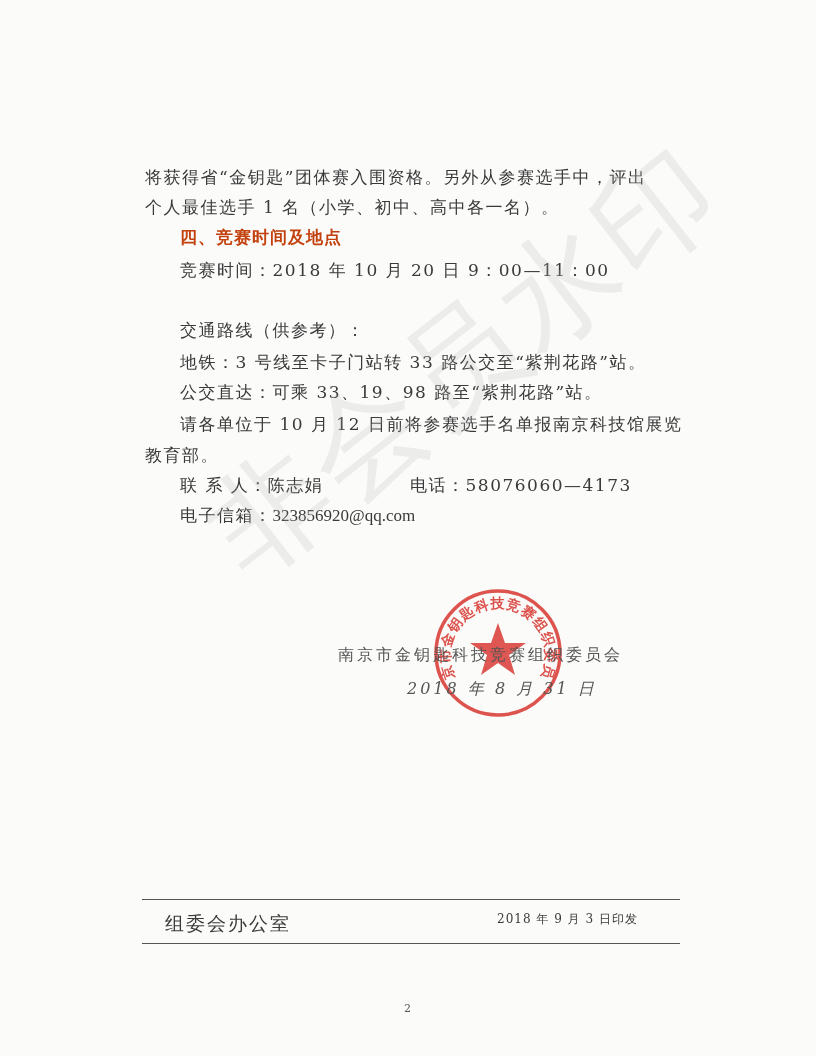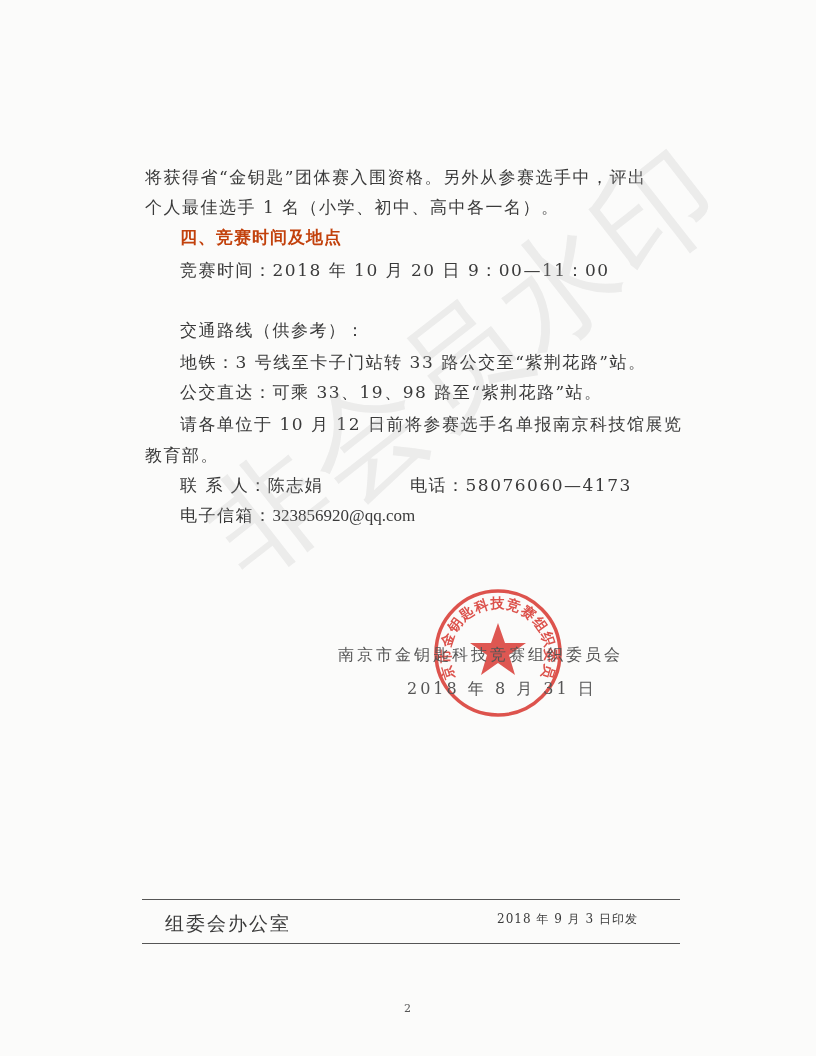--- a/index.html
+++ b/index.html
@@ -66,21 +66,21 @@
       <path id="sealArc" d="M 22 88 A 48 48 0 1 1 110 88"></path>
     </defs>
     <circle cx="66" cy="66" r="62" fill="none" stroke="#d9403a" stroke-width="3.5" opacity="0.9"></circle>
     <text font-size="14" font-weight="bold" fill="#d9403a" opacity="0.9" font-family="DejaVu Sans, sans-serif" letter-spacing="1">
       <textPath href="#sealArc" startOffset="50%" text-anchor="middle">南京市金钥匙科技竞赛组织委员会</textPath>
     </text>
     <polygon points="66,36 73,56 94,56 77,68 83,88 66,76 49,88 55,68 38,56 59,56" fill="#d9403a" opacity="0.88"></polygon>
   </svg>
 
   <div class="signature" style="left:338px; top:598px;">南京市金钥匙科技竞赛组织委员会</div>
-  <div class="signature" style="left:407px; top:632px;">2018 年 8 月 31 日</div>
+  <div class="signature" style="left:407px; top:632px;font-style:italic;">2018 年 8 月 31 日</div>
 
   <div class="rule" style="top:852px;"></div>
   <div class="footer-left">组委会办公室</div>
   <div class="footer-right">2018 年 9 月 3 日印发</div>
   <div class="rule" style="top:896px;"></div>
 
   <div class="page-number">2</div>
 </div>
 
 </body></html>

